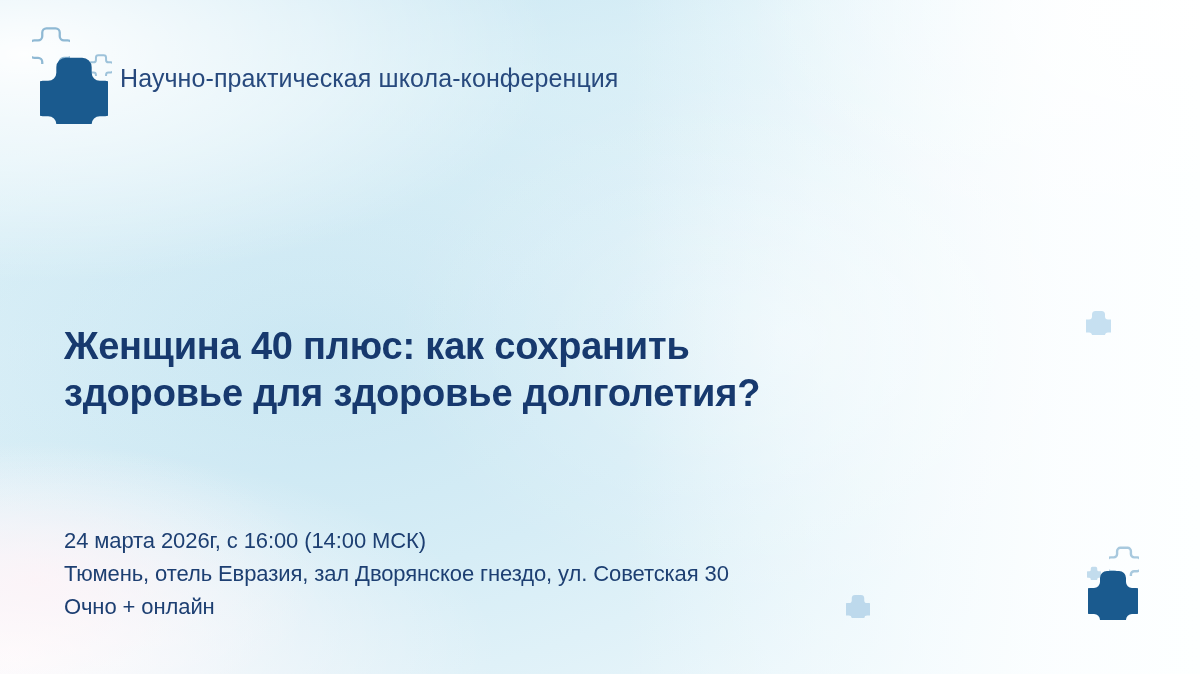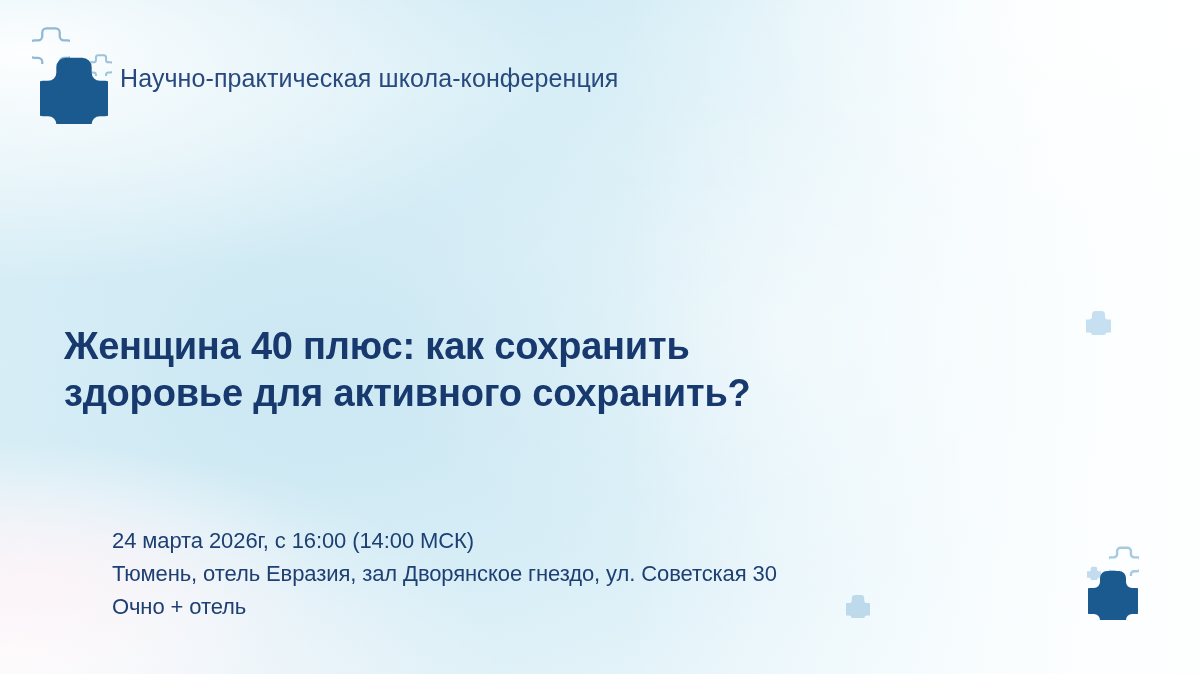--- a/index.html
+++ b/index.html
@@ -126,21 +126,20 @@
     top: 524px;
     color: #1d3f72;
   }
   .details .dl {
     display: block;
     font-size: 22px;
     line-height: 33px;
     font-weight: 400;
     white-space: nowrap;
     letter-spacing: -0.1px;
-    margin-left: 48px;
   }
 </style>
 </head>
 <body>
 
 <div class="poster">
 
   <div class="bg-base"></div>
   <div class="bg-top"></div>
   <div class="bg-right"></div>
@@ -171,27 +170,27 @@
         </svg>
       </span>
 
     </div>
 
     <div class="header-title">Научно-практическая школа-конференция</div>
   </div>
 
   <div class="main-title">
     <span class="tl">Женщина 40 плюс: как сохранить</span>
-    <span class="tl">здоровье для активного сохранить?</span>
+    <span class="tl">здоровье для здоровье долголетия?</span>
   </div>
 
   <div class="details">
     <span class="dl">24 марта 2026г, с 16:00 (14:00 МСК)</span>
     <span class="dl">Тюмень, отель Евразия, зал Дворянское гнездо, ул. Советская 30</span>
-    <span class="dl">Очно + отель</span>
+    <span class="dl">Очно + онлайн</span>
   </div>
 
   <span class="cross" style="left:1086px; top:310px; width:25px; height:25px;">
     <svg viewBox="0 0 100 100" xmlns="http://www.w3.org/2000/svg">
       <path d="M38 4 h24 a14 14 0 0 1 14 14 v8 a12 12 0 0 0 12 12 h8 a14 14 0 0 1 14 14 v24 a14 14 0 0 1 -14 14 h-8 a12 12 0 0 0 -12 12 v8 a14 14 0 0 1 -14 14 h-24 a14 14 0 0 1 -14 -14 v-8 a12 12 0 0 0 -12 -12 h-8 a14 14 0 0 1 -14 -14 v-24 a14 14 0 0 1 14 -14 h8 a12 12 0 0 0 12 -12 v-8 a14 14 0 0 1 14 -14 z" fill="#c6e0f1"></path>
     </svg>
   </span>
 
   <span class="cross" style="left:846px; top:594px; width:24px; height:24px;">
     <svg viewBox="0 0 100 100" xmlns="http://www.w3.org/2000/svg">

